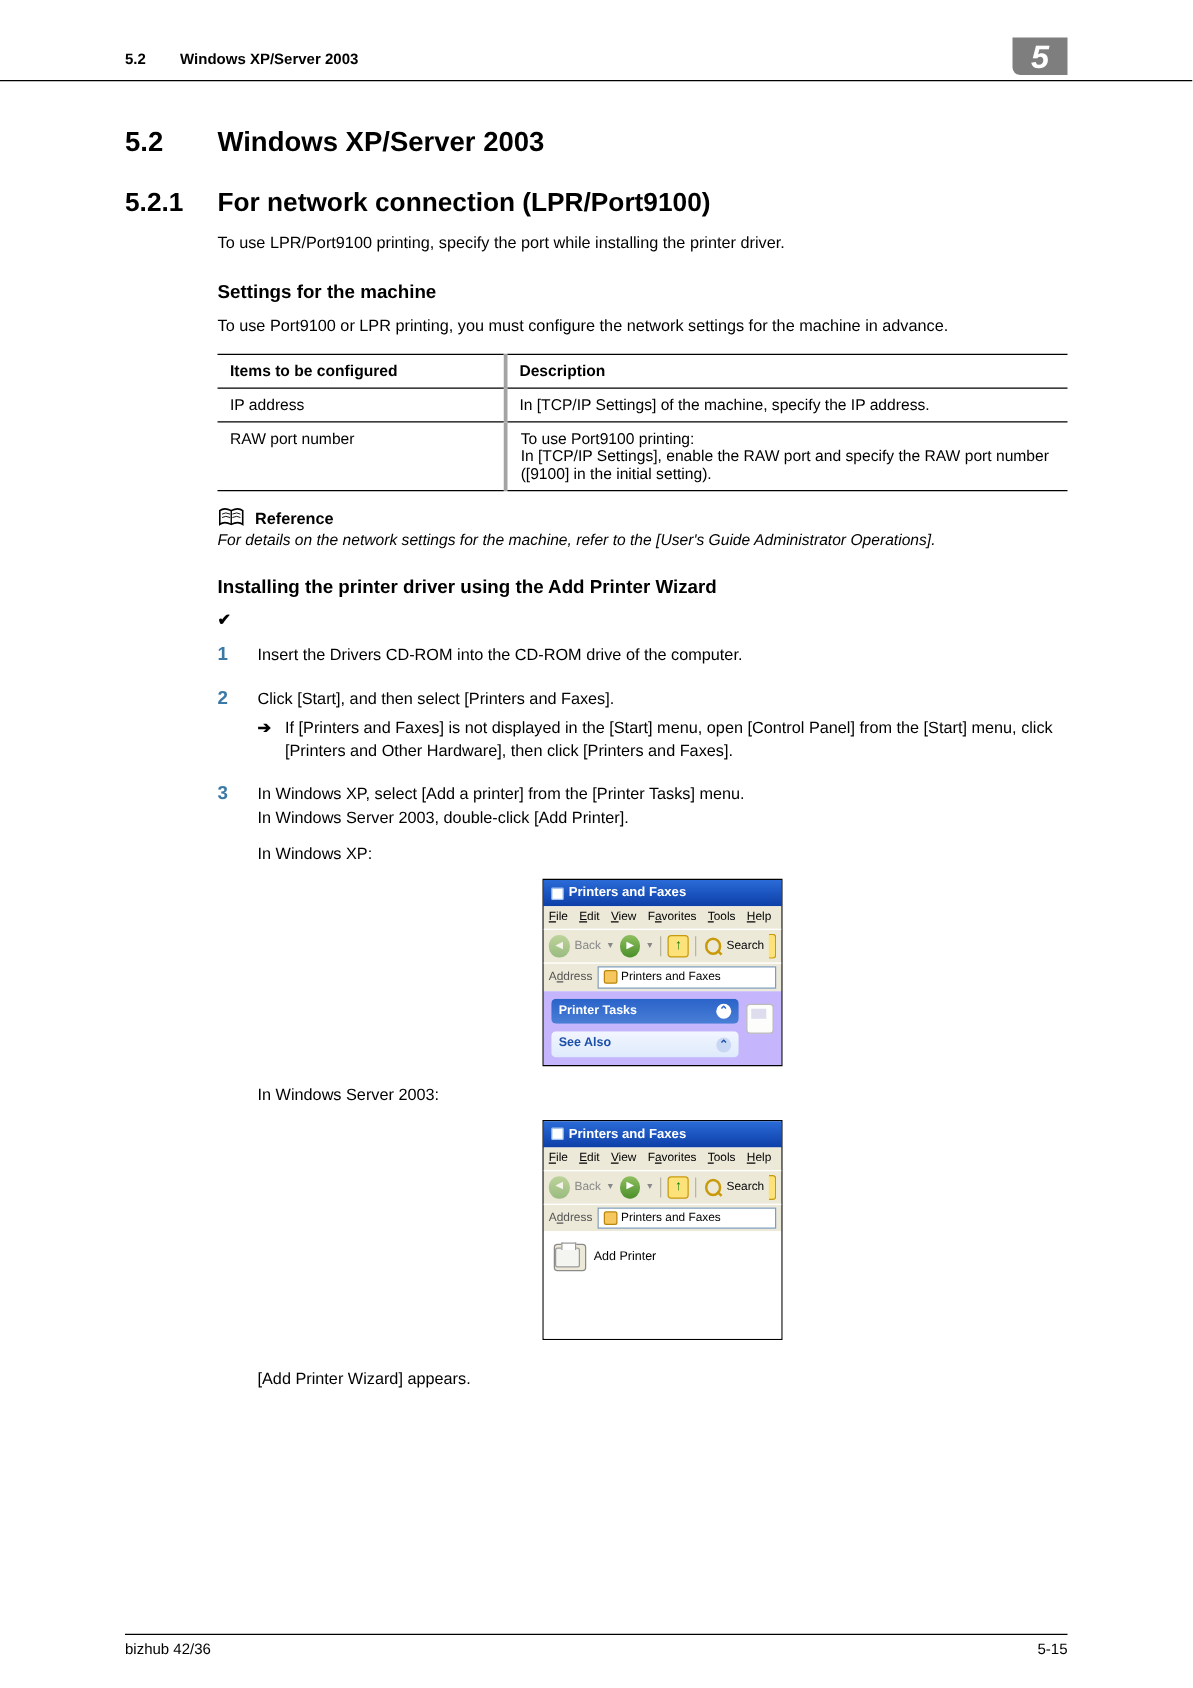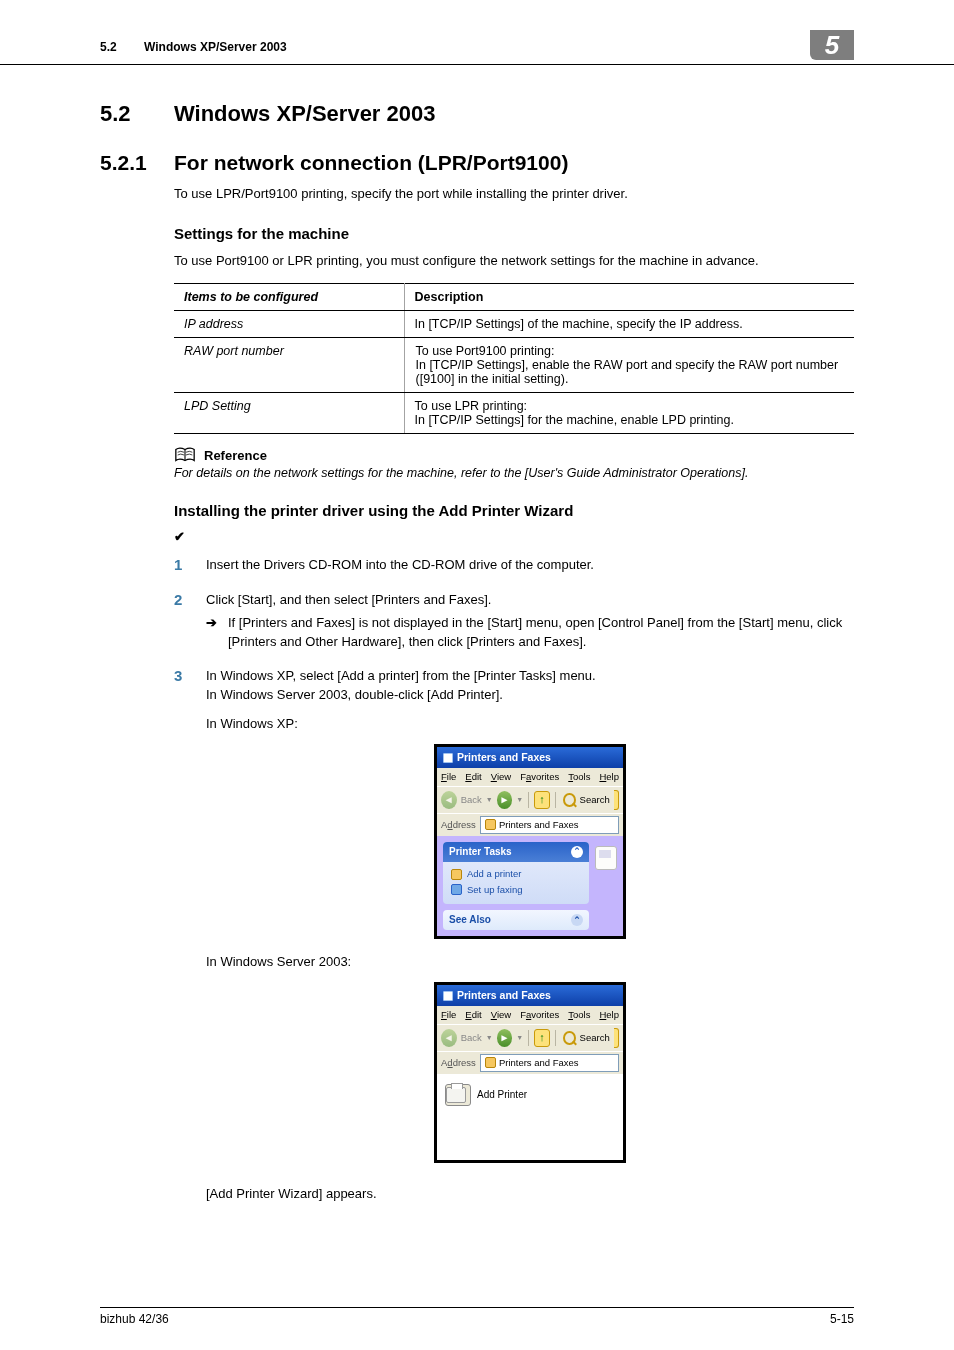--- a/index.html
+++ b/index.html
@@ -69,21 +69,21 @@
   }
   table.cfg th, table.cfg td {
     border-top: 1px solid #000;
     border-bottom: 1px solid #000;
     padding: 6px 10px;
     text-align: left;
     vertical-align: top;
   }
   table.cfg th { font-weight: bold; }
   table.cfg .col1 { width: 230px; }
-  table.cfg .divider-cell { border-right: 1px solid #a3a3a3; font-style: italic; }
+  table.cfg .divider-cell { border-right: 3px solid #a3a3a3; }
   .ref-row {
     margin-left: 74px;
     display: flex;
     align-items: center;
     gap: 8px;
     margin-top: 10px;
   }
   .ref-row .book-icon {
     width: 22px; height: 18px;
     display:inline-block;
@@ -143,21 +143,21 @@
     border-top: 1px solid #000;
     padding-top: 4px;
     display: flex;
     justify-content: space-between;
     font-size: 12px;
   }
   
   .xp-window {
     width: 192px;
     margin: 6px auto 14px auto;
-    border: 3px solid #000000;
+    border: 1px solid #000000;
     font-size: 10px;
     background: #fff;
   }
   .xp-titlebar {
     background: linear-gradient(#2a6bd8, #0d3fa8);
     color: #fff;
     padding: 3px 6px;
     font-weight: bold;
     font-size: 10.5px;
     display:flex;
@@ -323,25 +323,20 @@
     <tbody>
       <tr>
         <td class="divider-cell">IP address</td>
         <td>In [TCP/IP Settings] of the machine, specify the IP address.</td>
       </tr>
       <tr>
         <td class="divider-cell">RAW port number</td>
         <td style="white-space:pre-line;padding-left:11px;">To use Port9100 printing:
 In [TCP/IP Settings], enable the RAW port and specify the RAW port number ([9100] in the initial setting).</td>
       </tr>
-      <tr>
-        <td class="divider-cell">LPD Setting</td>
-        <td style="white-space:pre-line;">To use LPR printing:
- In [TCP/IP Settings] for the machine, enable LPD printing.</td>
-      </tr>
     </tbody>
   </table>
 
   <div class="ref-row">
     <span class="book-icon">
       <svg viewBox="0 0 24 18" width="22" height="18">
           <path d="M2 3 Q6 0 12 3 Q18 0 22 3 L22 15 Q18 12 12 15 Q6 12 2 15 Z" fill="none" stroke="#000" stroke-width="1.4"></path>
           <path d="M12 3 L12 15" stroke="#000" stroke-width="1.2"></path>
           <path d="M4 6 Q7 4 11 6 M4 9 Q7 7 11 9 M13 6 Q17 4 20 6 M13 9 Q17 7 20 9" stroke="#000" stroke-width="0.8" fill="none"></path>
         </svg>
@@ -410,30 +405,20 @@
             <span>Printers and Faxes</span>
           </span>
         </div>
         <div class="xp-body" style="display:flex; gap:6px;">
           <div style="flex:1;">
             <div class="xp-panel">
               <div class="xp-panel-head">
                 <span>Printer Tasks</span>
                 <span class="chev">⌃</span>
               </div>
-              <div class="xp-panel-body">
-                <div class="task-link">
-                  <span class="mini-ico printer"></span>
-                  <span>Add a printer</span>
-                </div>
-                <div class="task-link">
-                  <span class="mini-ico fax"></span>
-                  <span>Set up faxing</span>
-                </div>
-              </div>
             </div>
             <div class="xp-panel" style="margin-bottom:0;">
               <div class="xp-panel-head light">
                 <span>See Also</span>
                 <span class="chev">⌃</span>
               </div>
             </div>
           </div>
           <div style="width:22px; display:flex; align-items:flex-start; padding-top:4px;">
             <span class="printer-side"></span>

